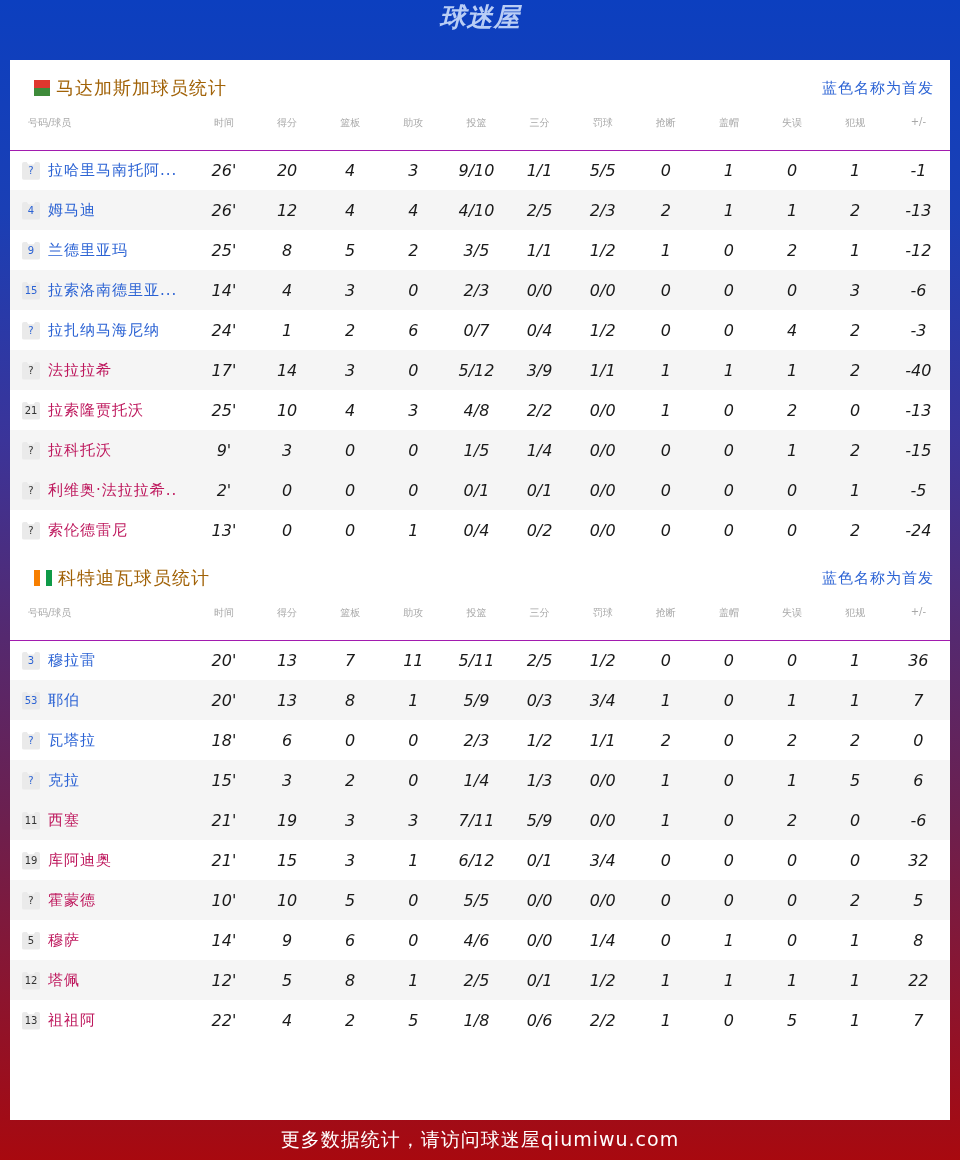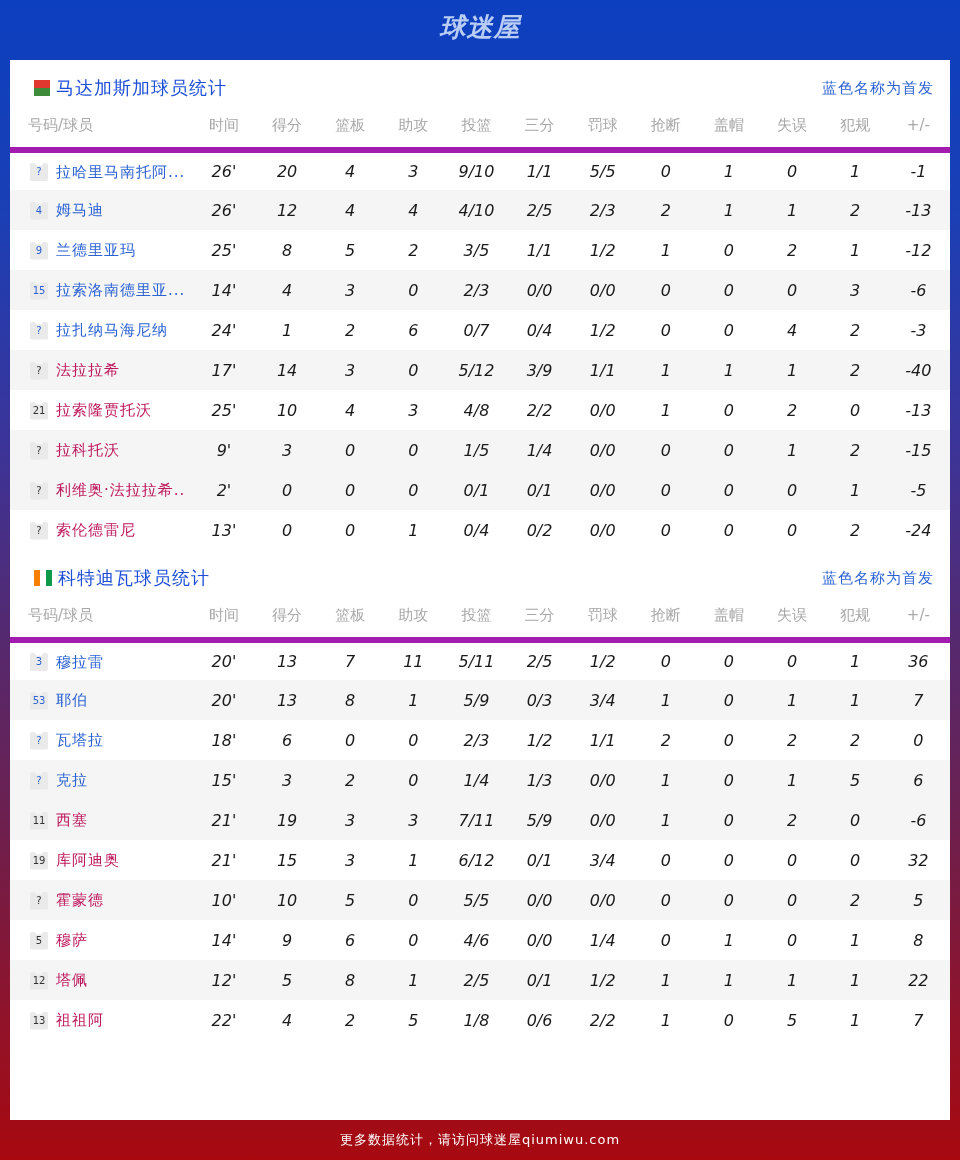--- a/index.html
+++ b/index.html
@@ -4,21 +4,21 @@
 <style>
   * { margin: 0; padding: 0; box-sizing: border-box; }
   html, body { width: 960px; height: 1160px; overflow: hidden; }
   body {
     font-family: "DejaVu Sans", "Liberation Sans", sans-serif;
     background: linear-gradient(180deg, #0c3fbf 0%, #1a3fb5 18%, #3b3499 38%, #55296f 55%, #6b2050 70%, #8a1530 85%, #a8090f 100%);
     position: relative;
   }
   .topbar {
     height: 54px;
-    display: flex; align-items: center; justify-content: center;
+    display: flex; justify-content: center;
   }
   .logo {
     font-family: "DejaVu Sans", sans-serif;
     font-weight: bold; font-style: italic;
     font-size: 26px; color: #b9cdf5; letter-spacing: 1px;
     position: relative;
   }
   .card {
     position: absolute; left: 10px; top: 60px; width: 940px; height: 1060px;
     background: #ffffff;
@@ -30,49 +30,49 @@
   .section-title-wrap { display: flex; align-items: center; }
   .flag { display: flex; width: 16px; height: 16px; margin-right: 6px; }
   .flag-mg { flex-direction: column; width: 16px; height: 16px; }
   .flag-mg .red { flex: 1; background: #e0372e; }
   .flag-mg .green { flex: 1; background: #3e8b3a; }
   .flag-ci { display: flex; width: 18px; height: 16px; }
   .flag-ci span { flex: 1; }
   .flag-ci .o { background: #f77f00; }
   .flag-ci .w { background: #ffffff; }
   .flag-ci .g { background: #0e9a48; }
-  .section-title { font-size: 18px; color: #1d4ed8; font-weight: 500; letter-spacing: 1px; }
+  .section-title { font-size: 18px; color: #a16207; font-weight: 500; letter-spacing: 1px; }
   .starter-note { font-size: 15px; color: #2c63d4; letter-spacing: 1px; }
   table { width: 940px; border-collapse: collapse; table-layout: fixed; }
   th {
-    height: 34px; font-weight: normal; font-size: 15px; color: #a8a8a8;
+    height: 34px; font-weight: normal; font-size: 10px; color: #a8a8a8;
     text-align: center; vertical-align: top; padding-top: 0px;
-    border-bottom: 6px solid #a21caf;
+    border-bottom: 1px solid #a21caf;
   }
   th.first { text-align: left; padding-left: 18px; }
   td {
     height: 40px; font-size: 16px; color: #1a1a1a; text-align: center;
     font-style: italic; font-family: "DejaVu Sans", sans-serif;
   }
   tr.alt td { background: #f5f5f5; }
-  td.player { text-align: left; padding-left: 20px; font-style: normal; white-space: nowrap; overflow: hidden; }
+  td.player { text-align: left; padding-left: 12px; font-style: normal; white-space: nowrap; overflow: hidden; }
   .jersey {
     display: inline-block; width: 18px; height: 18px; background: #eaeaea;
     font-size: 10px; font-style: normal; line-height: 18px; text-align: center;
     vertical-align: middle; margin-right: 8px; color: #333;
     clip-path: polygon(0 0, 25% 0, 35% 15%, 65% 15%, 75% 0, 100% 0, 100% 100%, 0 100%);
     border-radius: 2px;
   }
   .starter .jersey { color: #2c63d4; }
   .pname { font-size: 15px; vertical-align: middle; color: #be185d; letter-spacing: 1px; }
   .starter .pname { color: #2c63d4; }
   .footer {
     position: absolute; left: 0; top: 1120px; width: 960px; height: 40px;
     display: flex; align-items: center; justify-content: center;
-    color: #ffffff; font-size: 13px; letter-spacing: 1px;
+    color: #ffffff; font-size: 19px; letter-spacing: 1px;
   }
 </style>
 </head>
 <body>
 
 <div class="topbar">
   <div class="logo">
     <span>球迷屋</span>
   </div>
 </div>

